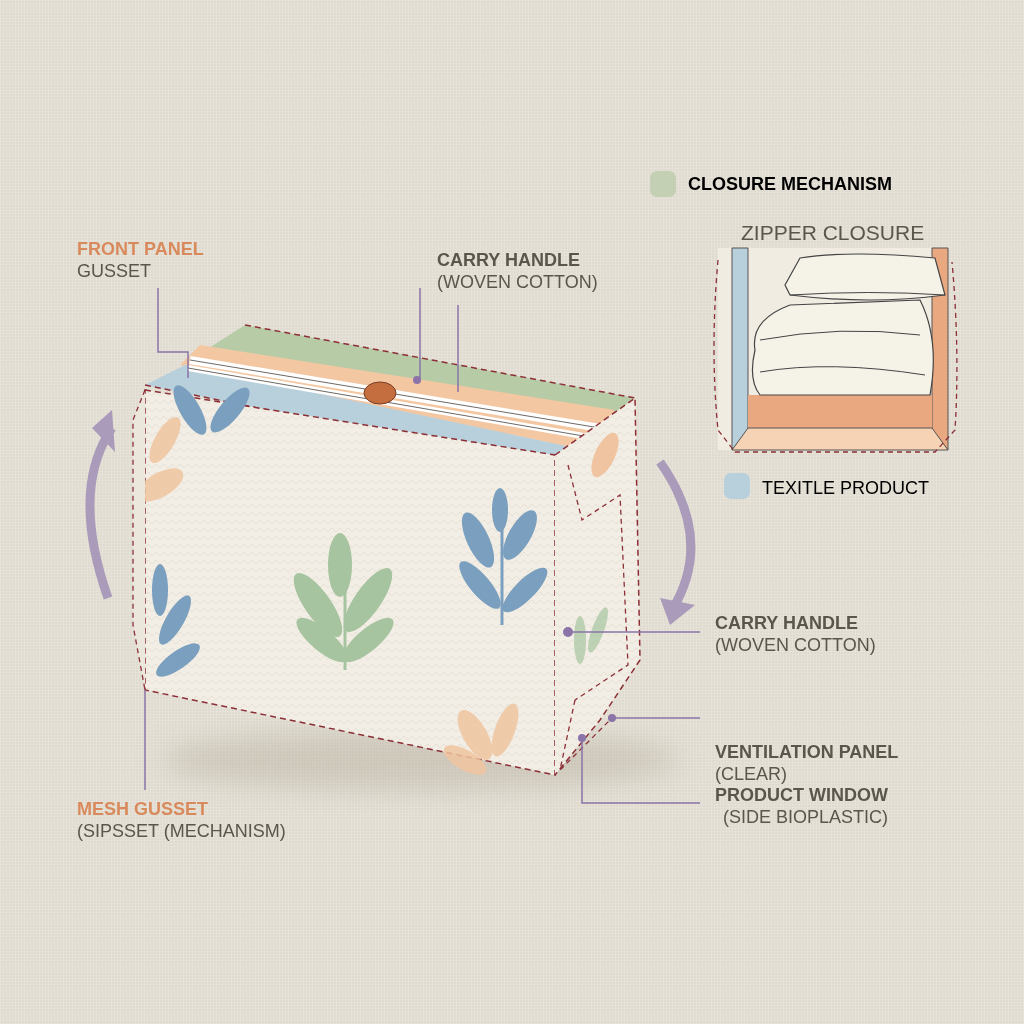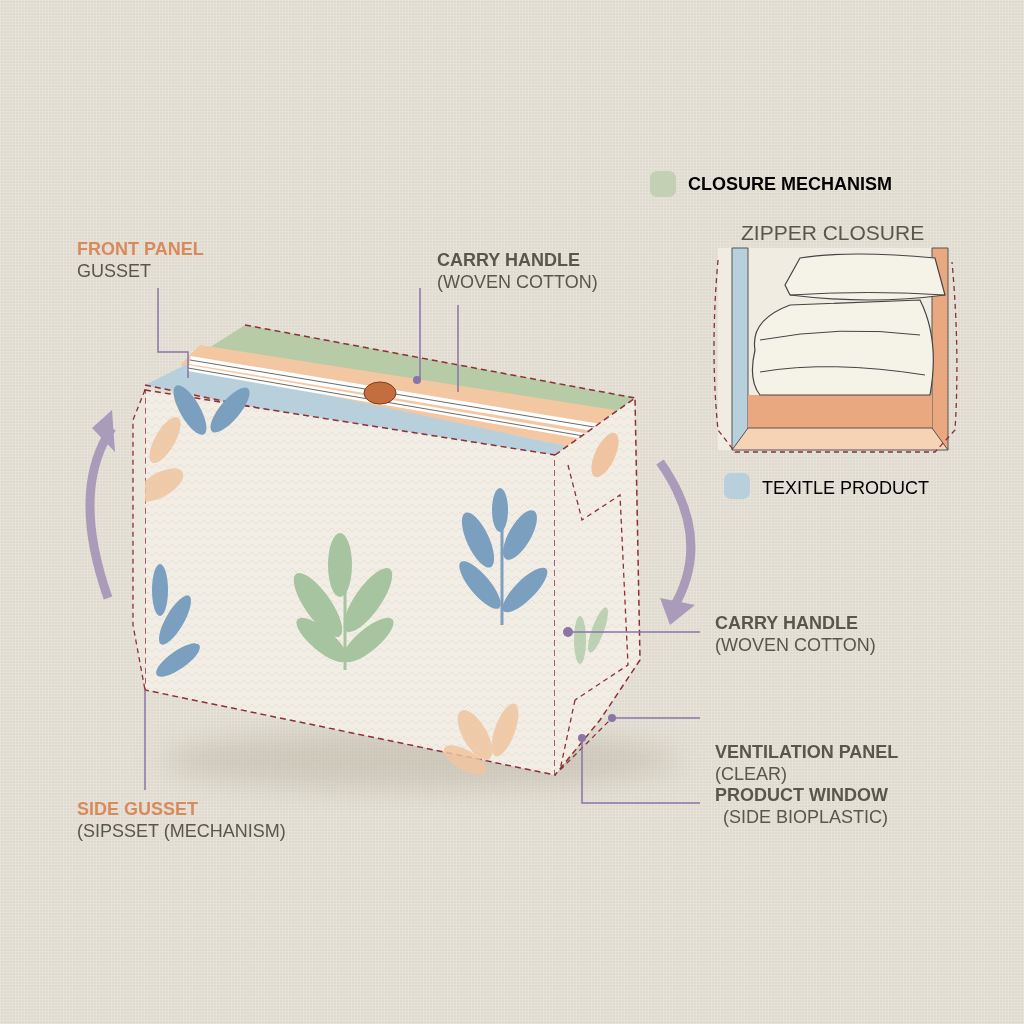--- a/index.html
+++ b/index.html
@@ -160,15 +160,15 @@
 </div>
 <div class="lbl" style="left:715px;top:741px;">
   <span class="t">VENTILATION PANEL</span>
   <span class="s">(CLEAR)</span>
 </div>
 <div class="lbl" style="left:715px;top:784px;text-align:right;">
   <span class="t">PRODUCT WINDOW</span>
   <span class="s">(SIDE BIOPLASTIC)</span>
 </div>
 <div class="lbl orange" style="left:77px;top:798px;">
-  <span class="t">SIDE GUSSET</span>
+  <span class="t">MESH GUSSET</span>
   <span class="s">(SIPSSET (MECHANISM)</span>
 </div>
 
 </body></html>

